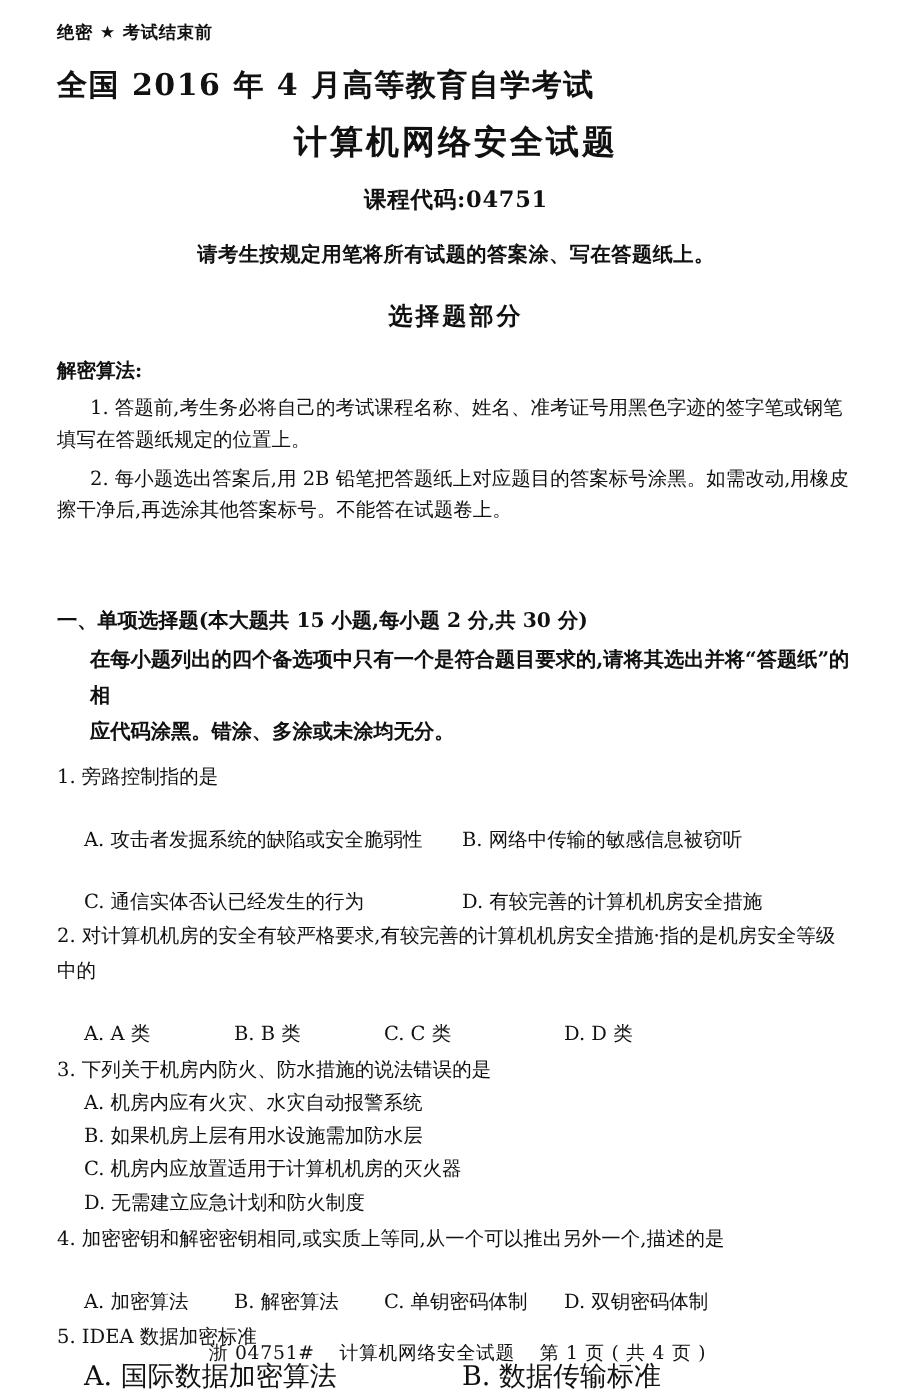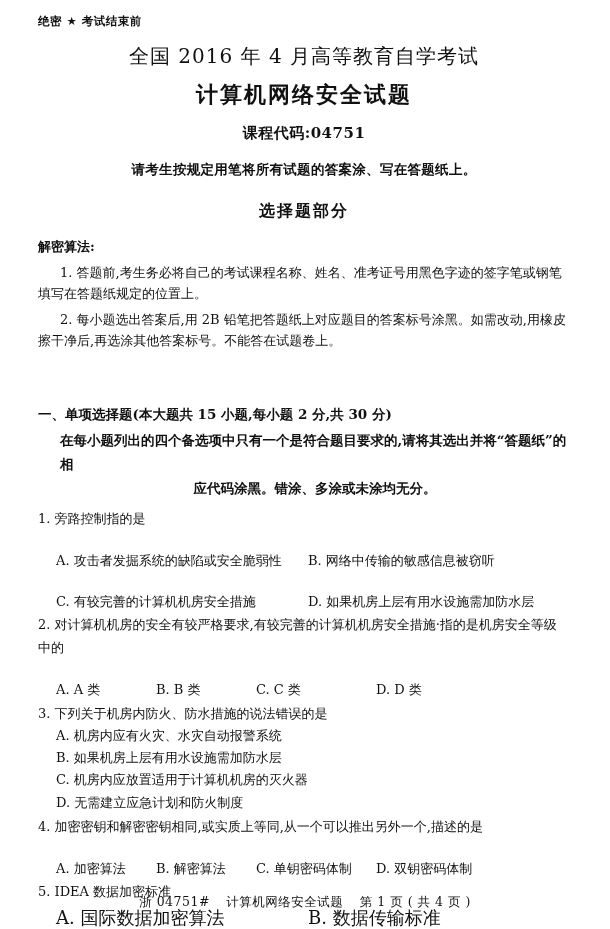--- a/index.html
+++ b/index.html
@@ -24,23 +24,23 @@
   }
   .secret-line {
     font-size: 11.5px;
     letter-spacing: 0.5px;
     color: #111;
     margin: 0 0 14px 0;
     font-family: "DejaVu Sans", "Liberation Sans", sans-serif;
     font-weight: bold;
   }
   .title-1 {
-    text-align: center;
+    text-align: left;
     font-size: 20px;
-    font-weight: normal;
+    font-weight: bold;
     letter-spacing: 1px;
     margin: 6px 0 10px 0;
   }
   .title-2 {
     text-align: center;
     font-size: 22px;
     font-weight: bold;
     letter-spacing: 2px;
     margin: 2px 0 14px 0;
   }
@@ -85,21 +85,21 @@
     margin: 26px 0 4px 0;
     line-height: 1.6;
   }
   .q-section-sub {
     font-size: 13.5px;
     font-weight: bold;
     line-height: 1.75;
     margin: 2px 0 8px 0;
     padding-left: 22px;
   }
-  .q-section-sub .l2 { display: block; padding-left: 0; text-align: center; }
+  .q-section-sub .l2 { display: block; padding-left: 0; }
   .question {
     font-size: 13px;
     line-height: 1.62;
     margin: 2px 0 1px 0;
   }
   .q-stem { margin-bottom: 1px; }
   .opts-row {
     display: flex;
     font-size: 13px;
     line-height: 1.62;
@@ -166,22 +166,22 @@
 
   <div class="question q-stem">
     <span>1.</span>
     <span>旁路控制指的是</span>
   </div>
   <div class="opts-row">
     <span class="opt opt-a">A. 攻击者发掘系统的缺陷或安全脆弱性</span>
     <span class="opt">B. 网络中传输的敏感信息被窃听</span>
   </div>
   <div class="opts-row">
-    <span class="opt opt-a">C. 有较完善的计算机机房安全措施</span>
-    <span class="opt">D. 如果机房上层有用水设施需加防水层</span>
+    <span class="opt opt-a">C. 通信实体否认已经发生的行为</span>
+    <span class="opt">D. 有较完善的计算机机房安全措施</span>
   </div>
 
   <div class="question q-stem">
     <span>2.</span>
     <span>对计算机机房的安全有较严格要求,有较完善的计算机机房安全措施·指的是机房安全等级</span>
   </div>
   <div class="question">中的</div>
   <div class="opts-row">
     <span class="opt opt-4a">A. A 类</span>
     <span class="opt opt-4b">B. B 类</span>

